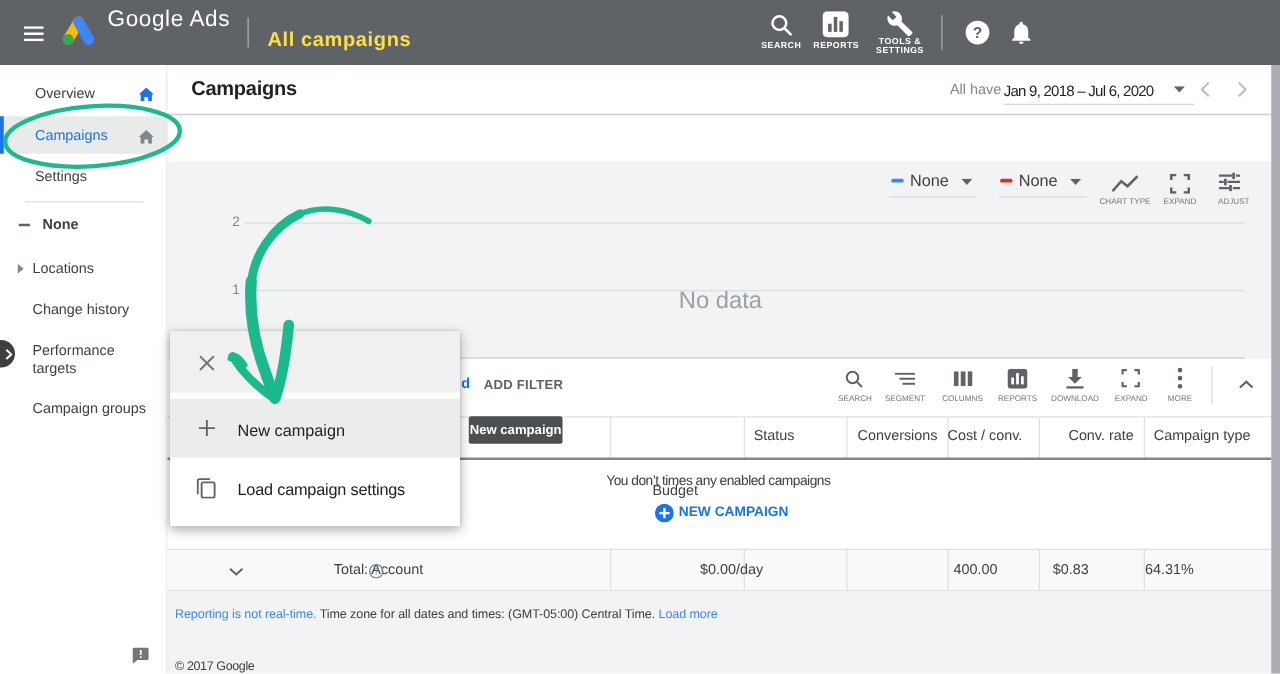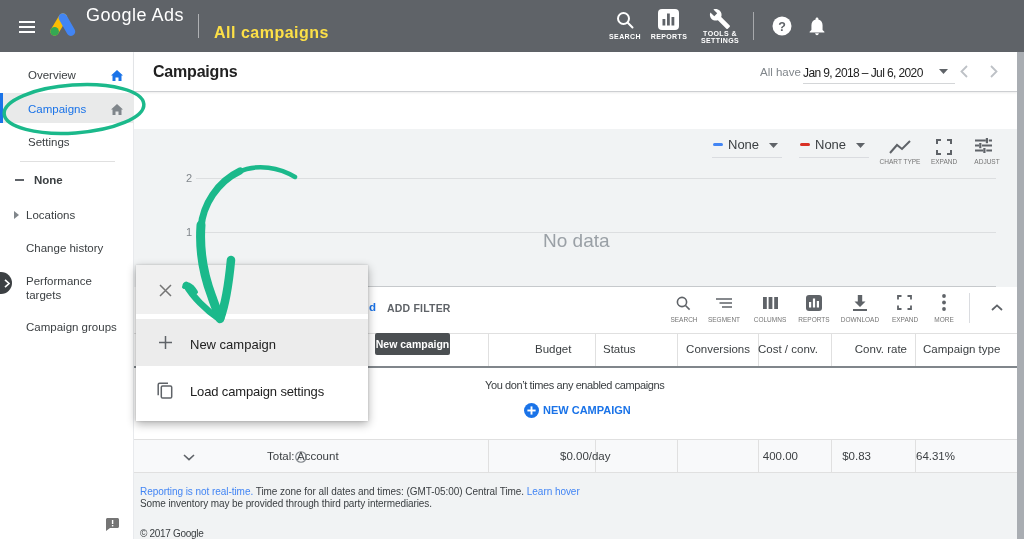--- a/index.html
+++ b/index.html
@@ -236,21 +236,21 @@
         <path fill="none" stroke="#5f6368" stroke-width="1.8" d="M1 6l5-4.6L11 6"></path>
       </svg>
 
     <div class="abs" style="left:0; top:46px; width:883px; height:33px; border-top:1px solid #e0e0e0;">
       <div class="colsep" style="left:354px;"></div>
       <div class="colsep" style="left:461px;"></div>
       <div class="colsep" style="left:543px;"></div>
       <div class="colsep" style="left:624px;"></div>
       <div class="colsep" style="left:697px;"></div>
       <div class="colsep" style="left:781px;"></div>
-      <div class="th" style="left:401px;">Budget</div>
+      <div class="th" style="left:388px;margin-top:44px;">Budget</div>
       <div class="th" style="left:469px;">Status</div>
       <div class="th" style="left:543px; width:73px; text-align:right;">Conversions</div>
       <div class="th" style="left:624px; width:65px; text-align:left;">Cost / conv.</div>
       <div class="th" style="left:697px; width:76px; text-align:right;">Conv. rate</div>
       <div class="th" style="left:789px;">Campaign type</div>
     </div>
     <div class="abs" style="left:0; top:79px; width:883px; height:2px; background:#80868b;"></div>
 
     <div class="abs" style="left:351px; top:92px; font-size:11px; letter-spacing:-0.4px; color:#3c4043;">You don’t times any enabled campaigns</div>
     <svg class="abs" style="left:390px; top:116px;" width="15" height="15" viewBox="0 0 15 15">
@@ -276,22 +276,21 @@
       <div class="abs" style="left:697px; top:0; width:1px; height:33px; background:#e0e0e0;"></div>
       <div class="abs" style="left:781px; top:0; width:1px; height:33px; background:#e0e0e0;"></div>
       <div class="td" style="left:378px;">$0.00/day</div>
       <div class="td" style="left:543px; width:73px; text-align:right;">400.00</div>
       <div class="td" style="left:624px; width:65px; text-align:right;">$0.83</div>
       <div class="td" style="left:697px; width:76px; text-align:right;">64.31%</div>
     </div>
   </div>
 
   <div class="abs" id="footer">
-    <div class="abs" style="left:6px; top:13px; letter-spacing:-0.05px;"><span style="color:#4285f4;">Reporting is not real-time.</span> Time zone for all dates and times: (GMT-05:00) Central Time. <span style="color:#4285f4;">Learn hover</span></div>
-    <div class="abs" style="left:6px; top:25px; letter-spacing:-0.1px;">Some inventory may be provided through third party intermediaries.</div>
+    <div class="abs" style="left:6px; top:13px; letter-spacing:-0.05px;"><span style="color:#4285f4;">Reporting is not real-time.</span> Time zone for all dates and times: (GMT-05:00) Central Time. <span style="color:#4285f4;">Load more</span></div>
     <div class="abs" style="left:6px; top:55px;">© 2017 Google</div>
   </div>
 
   <div class="abs" id="rightedge"></div>
 
   <div class="abs" id="menu" style="left:136px; top:265px; width:232px; height:156px; background:#fff; box-shadow:0 3px 9px rgba(0,0,0,0.32), 0 0 2px rgba(0,0,0,0.18);">
     <div class="abs" style="left:0; top:0; width:232px; height:49px; background:#f0f0f0;"></div>
     <svg class="abs" style="left:23px; top:19px;" width="13" height="13" viewBox="0 0 13 13">
       <path stroke="#757575" stroke-width="1.5" d="M1 1l11 11M12 1L1 12" fill="none"></path>
     </svg>

